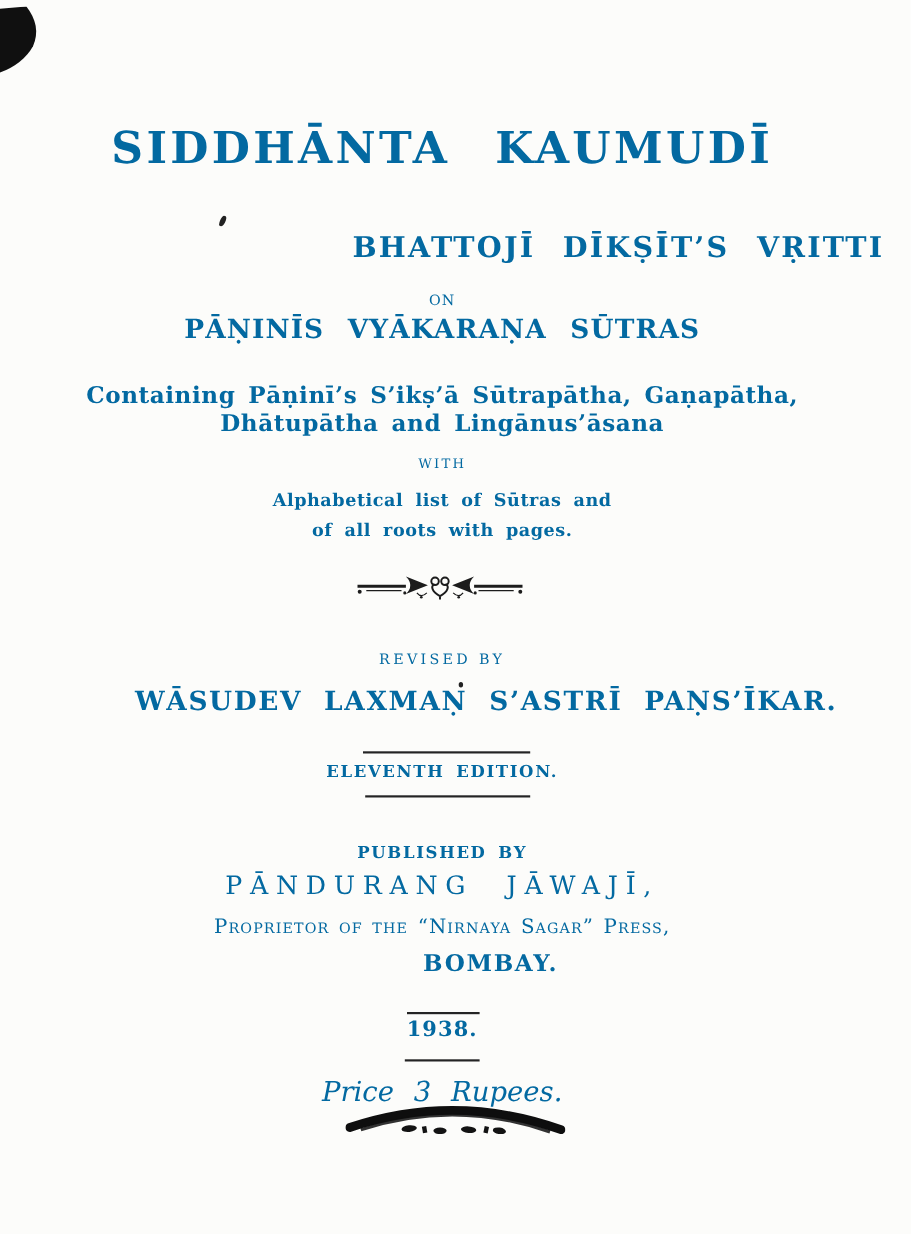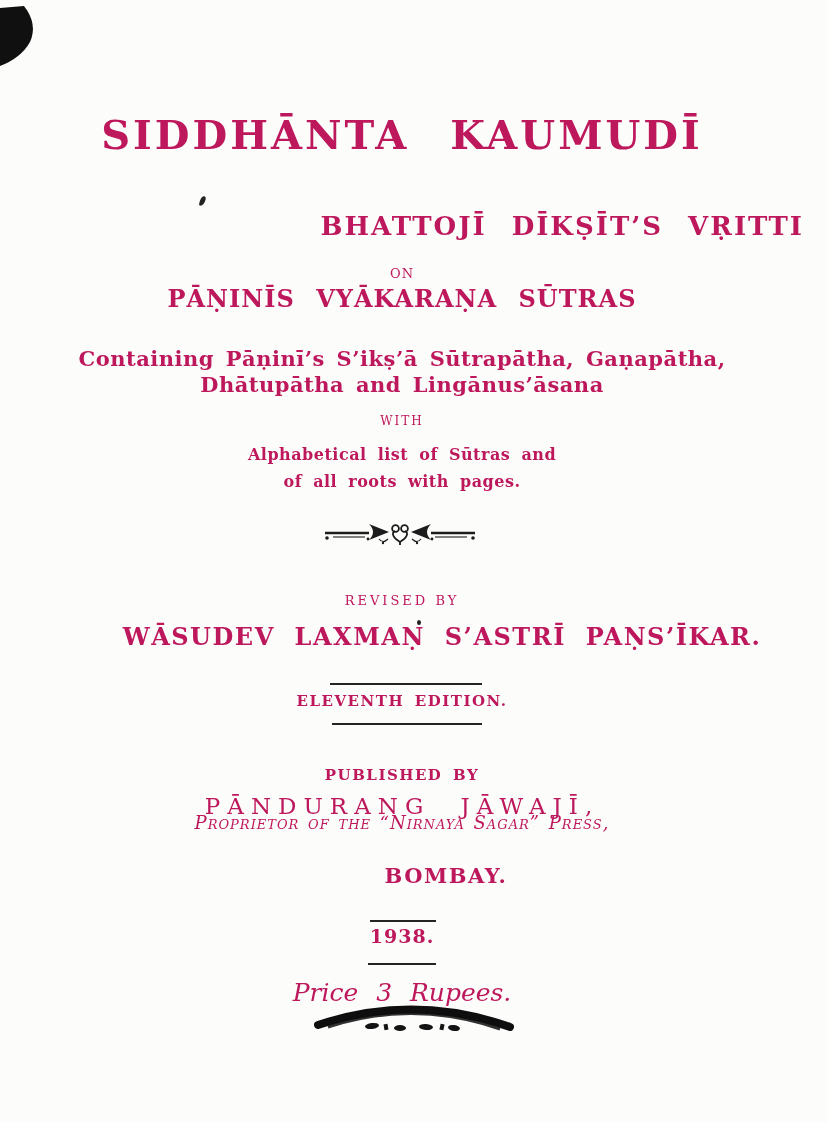--- a/index.html
+++ b/index.html
@@ -1,19 +1,19 @@
 <!DOCTYPE html>
 <html><head>
 <meta charset="utf-8">
 <style>
   html,body { margin:0; padding:0; background:#ffffff; }
   #page {
     position:relative; width:828px; height:1122px;
     background:#fcfcfa; overflow:hidden;
-    font-family:"DejaVu Serif", serif; color:#be185d;
+    font-family:"DejaVu Serif", serif; color:#0369a1;
   }
   .line {
     position:absolute; left:0; width:804px; text-align:center;
     white-space:nowrap; line-height:1;
   }
   
   .t-title    { top:115px; font-size:40px; font-weight:bold; letter-spacing:3px; word-spacing:24px; }
   .t-or       { top:187px; font-size:16px; letter-spacing:2px; }
   .t-sub      { top:213px; font-size:26px; font-weight:bold; letter-spacing:2px; word-spacing:14px;text-align:right; }
   .t-on       { top:267px; font-size:13px; letter-spacing:1px; }
@@ -25,21 +25,21 @@
   .c-3        { top:447px; font-size:16px; font-weight:bold; letter-spacing:0.5px; word-spacing:5px; }
   .c-4        { top:474px; font-size:16px; font-weight:bold; letter-spacing:0.5px; word-spacing:5px; }
   
   .r-label    { top:594px; font-size:13px; letter-spacing:3px; }
   .r-name     { top:625px; font-size:24px; font-weight:bold; letter-spacing:1.5px; word-spacing:10px;padding-left:40px; }
   
   .e-label    { top:694px; font-size:15px; font-weight:bold; letter-spacing:1.5px; word-spacing:4px; }
   
   .p-label    { top:768px; font-size:15px; font-weight:bold; letter-spacing:1.5px; word-spacing:4px; }
   .p-name     { top:795px; font-size:23px; letter-spacing:7px; word-spacing:16px; }
-  .p-role     { top:814px; font-size:18px; font-variant:small-caps; letter-spacing:1px; word-spacing:2px;font-style:italic; }
+  .p-role     { top:834px; font-size:18px; font-variant:small-caps; letter-spacing:1px; word-spacing:2px; }
   .p-city     { top:865px; font-size:21px; font-weight:bold; letter-spacing:1.5px;padding-left:44px; }
   
   .i-year     { top:927px; font-size:19px; font-weight:bold; letter-spacing:1px; }
   .i-price    { top:980px; font-size:25px; font-style:italic; word-spacing:10px; }
   
   .rule { position:absolute; background:#242424; height:2px; }
   .rule-a { top:683px; left:330px; width:152px; }
   .rule-b { top:723px; left:332px; width:150px; }
   .rule-c { top:920px; left:370px; width:66px; height:2px; }
   .rule-d { top:963px; left:368px; width:68px; height:2px; }

